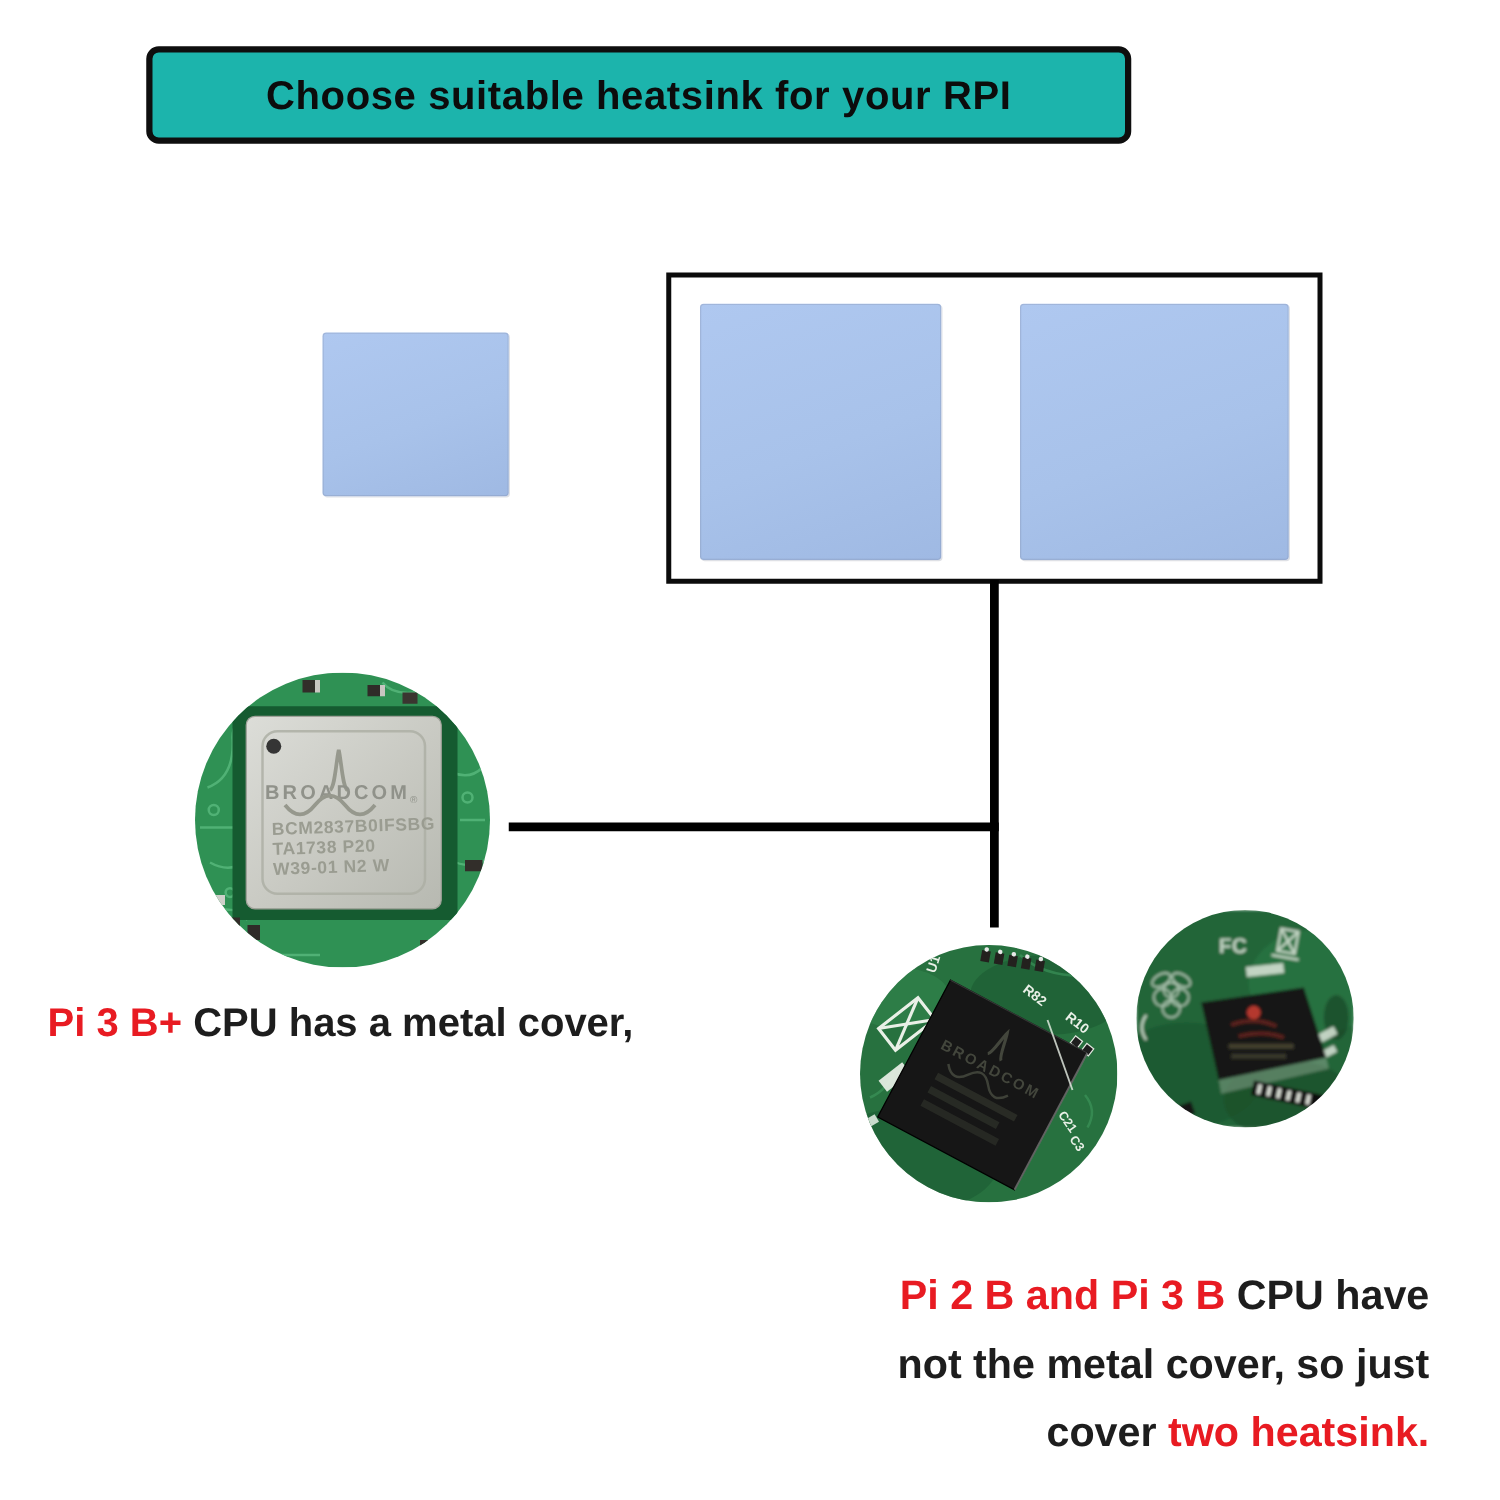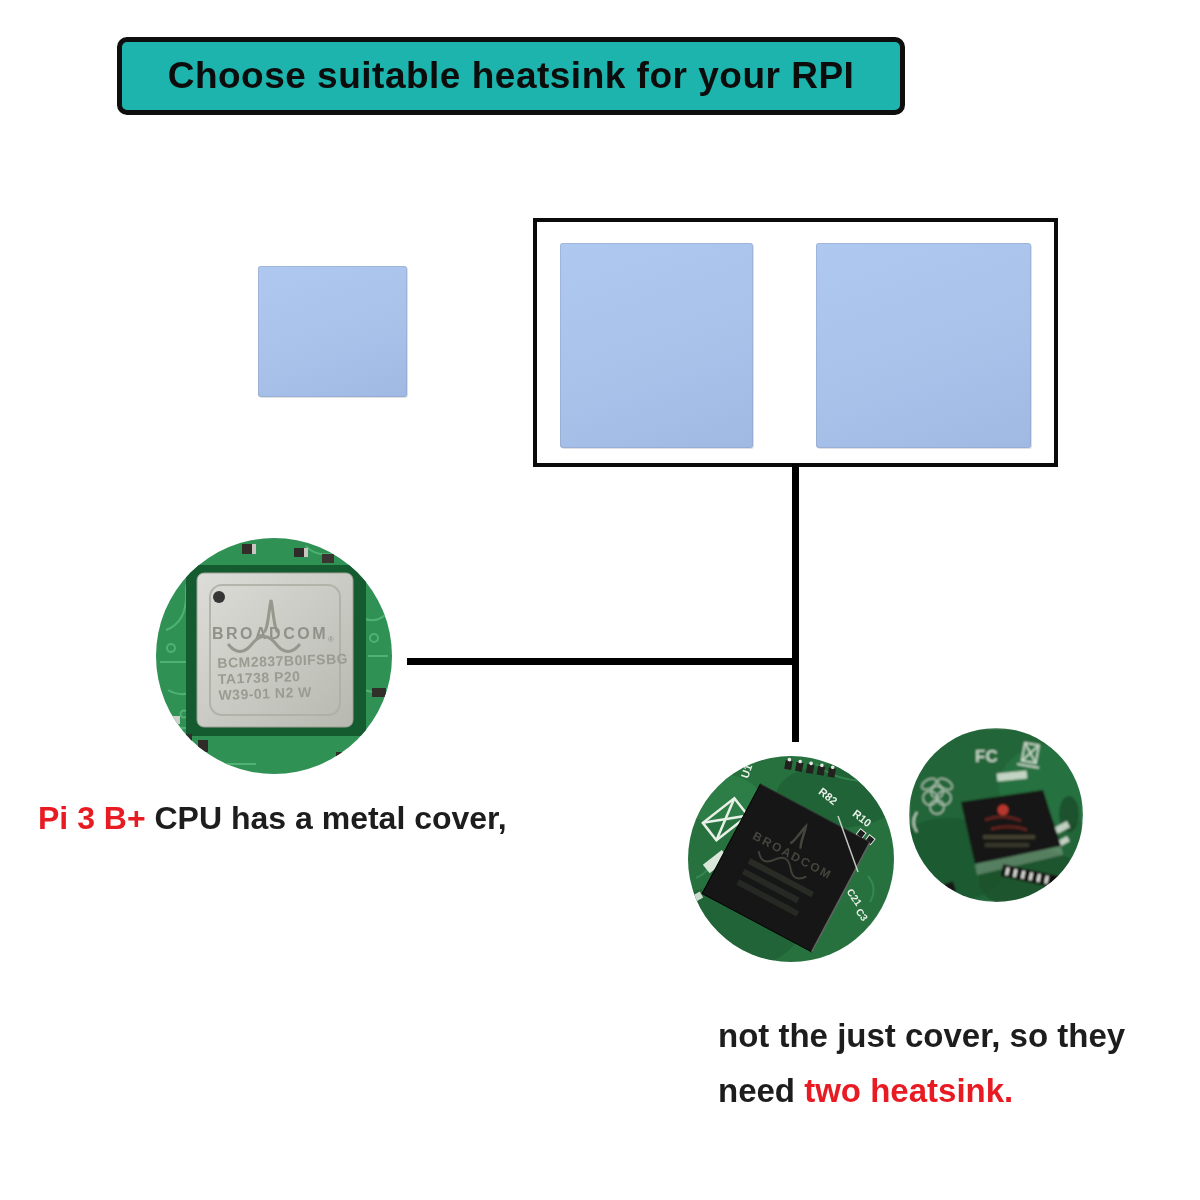--- a/index.html
+++ b/index.html
@@ -6,21 +6,21 @@
   body{
     width:1200px;height:1200px;position:relative;overflow:hidden;
     background:#ffffff;font-family:"Liberation Sans",sans-serif;
   }
   .abs{position:absolute;}
   
   #banner{
     left:117px;top:37px;width:788px;height:78px;box-sizing:border-box;
     background:#1cb4ac;border:5px solid #0e0e0e;border-radius:10px;
     display:flex;align-items:center;justify-content:center;
-    font-size:37px;font-weight:bold;color:#0c0c0c;letter-spacing:.5px;
+    font-size:32px;font-weight:bold;color:#0c0c0c;letter-spacing:.5px;
     white-space:nowrap;
   }
   
   .pad{
     background:linear-gradient(160deg,#afc8f0 0%,#a8c2ea 55%,#9fb9e3 100%);
     border-radius:3px;
     box-shadow:inset 0 0 0 1px rgba(125,135,165,.28), 1px 1px 0 rgba(160,165,180,.35);
   }
   #pad-small{left:258px;top:266px;width:149px;height:131px;}
   #pads-box{
@@ -33,21 +33,21 @@
   .line{background:#000000;}
   #line-v{left:792px;top:464px;width:7px;height:278px;}
   #line-h{left:407px;top:658px;width:392px;height:7px;}
   
   .circle{border-radius:50%;overflow:hidden;text-align:center;}
   #photo-pi3{left:156px;top:538px;width:236px;height:236px;}
   #photo-pi2{left:688px;top:756px;width:206px;height:206px;}
   #photo-pi3b{left:909px;top:728px;width:174px;height:174px;}
   .circle svg{display:block;width:100%;height:100%;}
   
-  .caption{color:#1d1d1d;font-weight:bold;white-space:nowrap;}
+  .caption{color:#1d1d1d;font-weight:bold;white-space:nowrap;text-align:right;}
   .caption span{white-space:pre;}
   #caption-pi3{left:38px;top:794px;font-size:32px;line-height:49px;}
   #caption-pi2{left:718px;top:1008px;font-size:33px;line-height:55px;}
   .red{color:#e81b22;}
 </style>
 </head>
 <body>
 
 <div class="abs" id="banner">
   <span>Choose suitable heatsink for your RPI</span>
@@ -242,15 +242,16 @@
       <rect x="28" y="156" width="18" height="10" fill="#141414" transform="rotate(-20 37 161)"></rect>
     </g>
   </svg>
 </div>
 
 <div class="abs caption" id="caption-pi3">
   <div><span class="red">Pi 3 B+</span><span> CPU has a metal cover,</span></div>
 </div>
 
 <div class="abs caption" id="caption-pi2">
-  <div><span>not the just cover, so they</span></div>
-  <div><span>need </span><span class="red">two heatsink.</span></div>
+  <div><span class="red">Pi 2 B and Pi 3 B</span><span> CPU have</span></div>
+  <div><span>not the metal cover, so just</span></div>
+  <div><span>cover </span><span class="red">two heatsink.</span></div>
 </div>
 
 </body></html>

